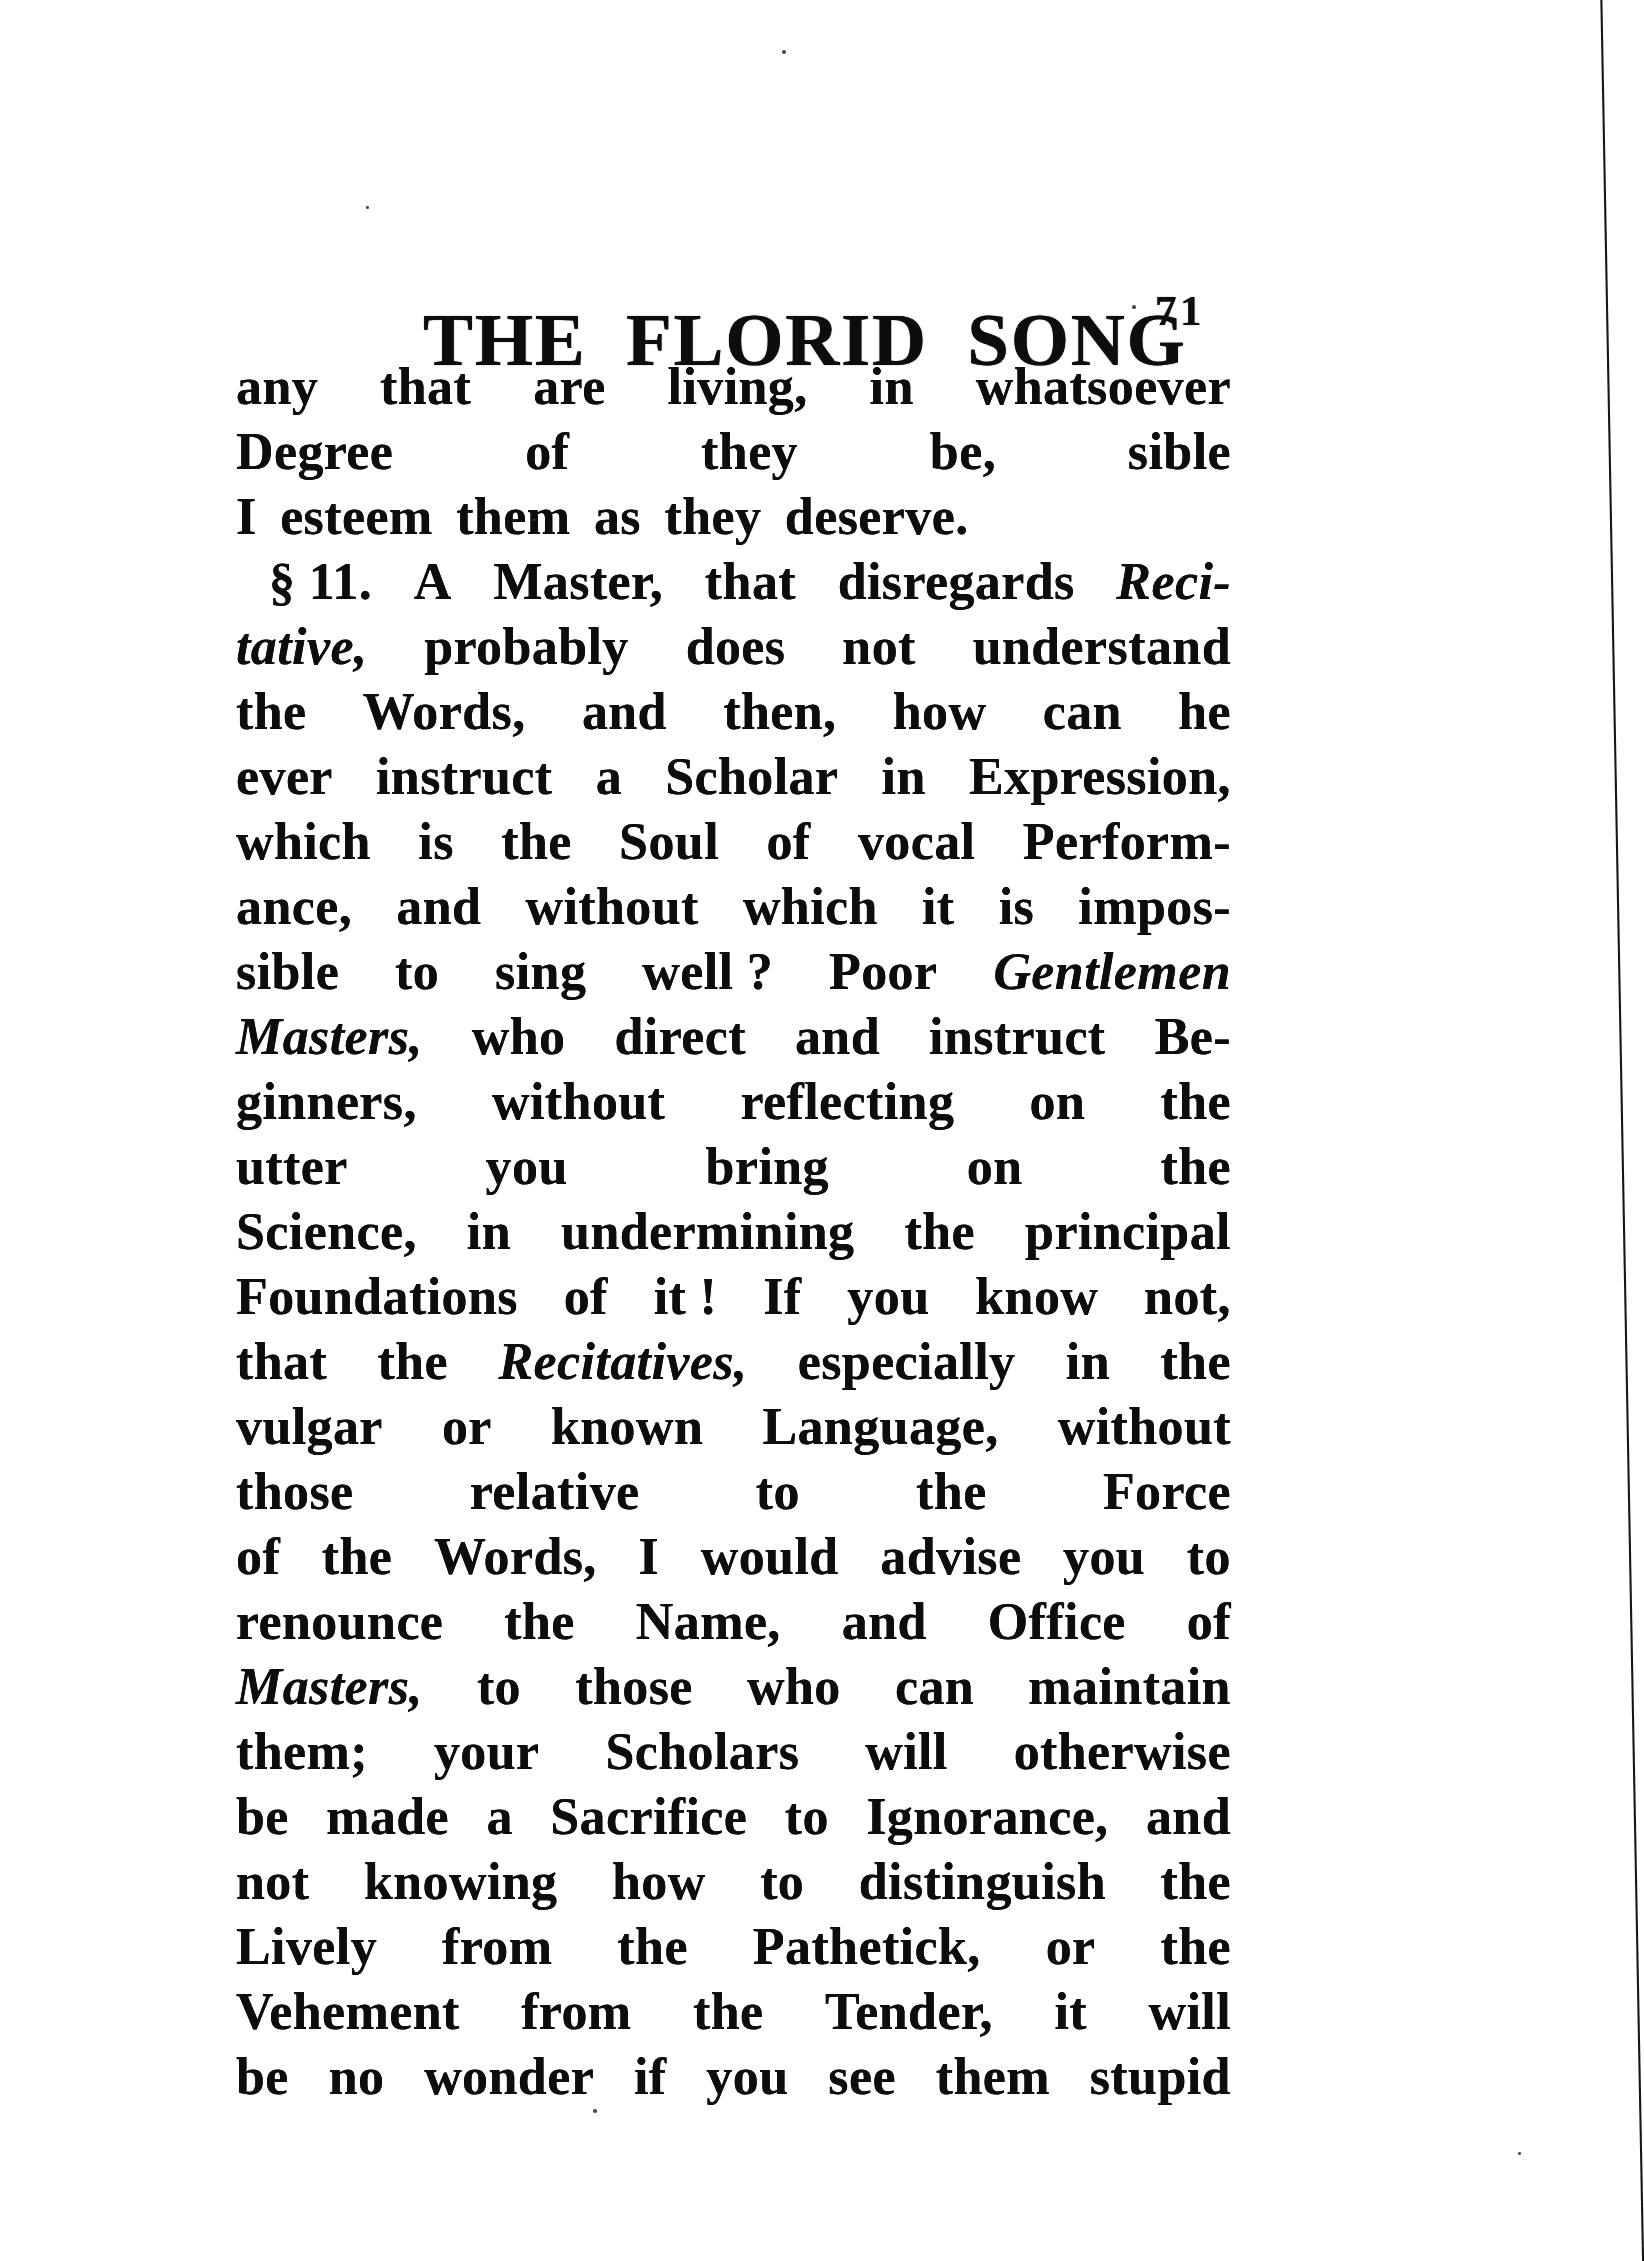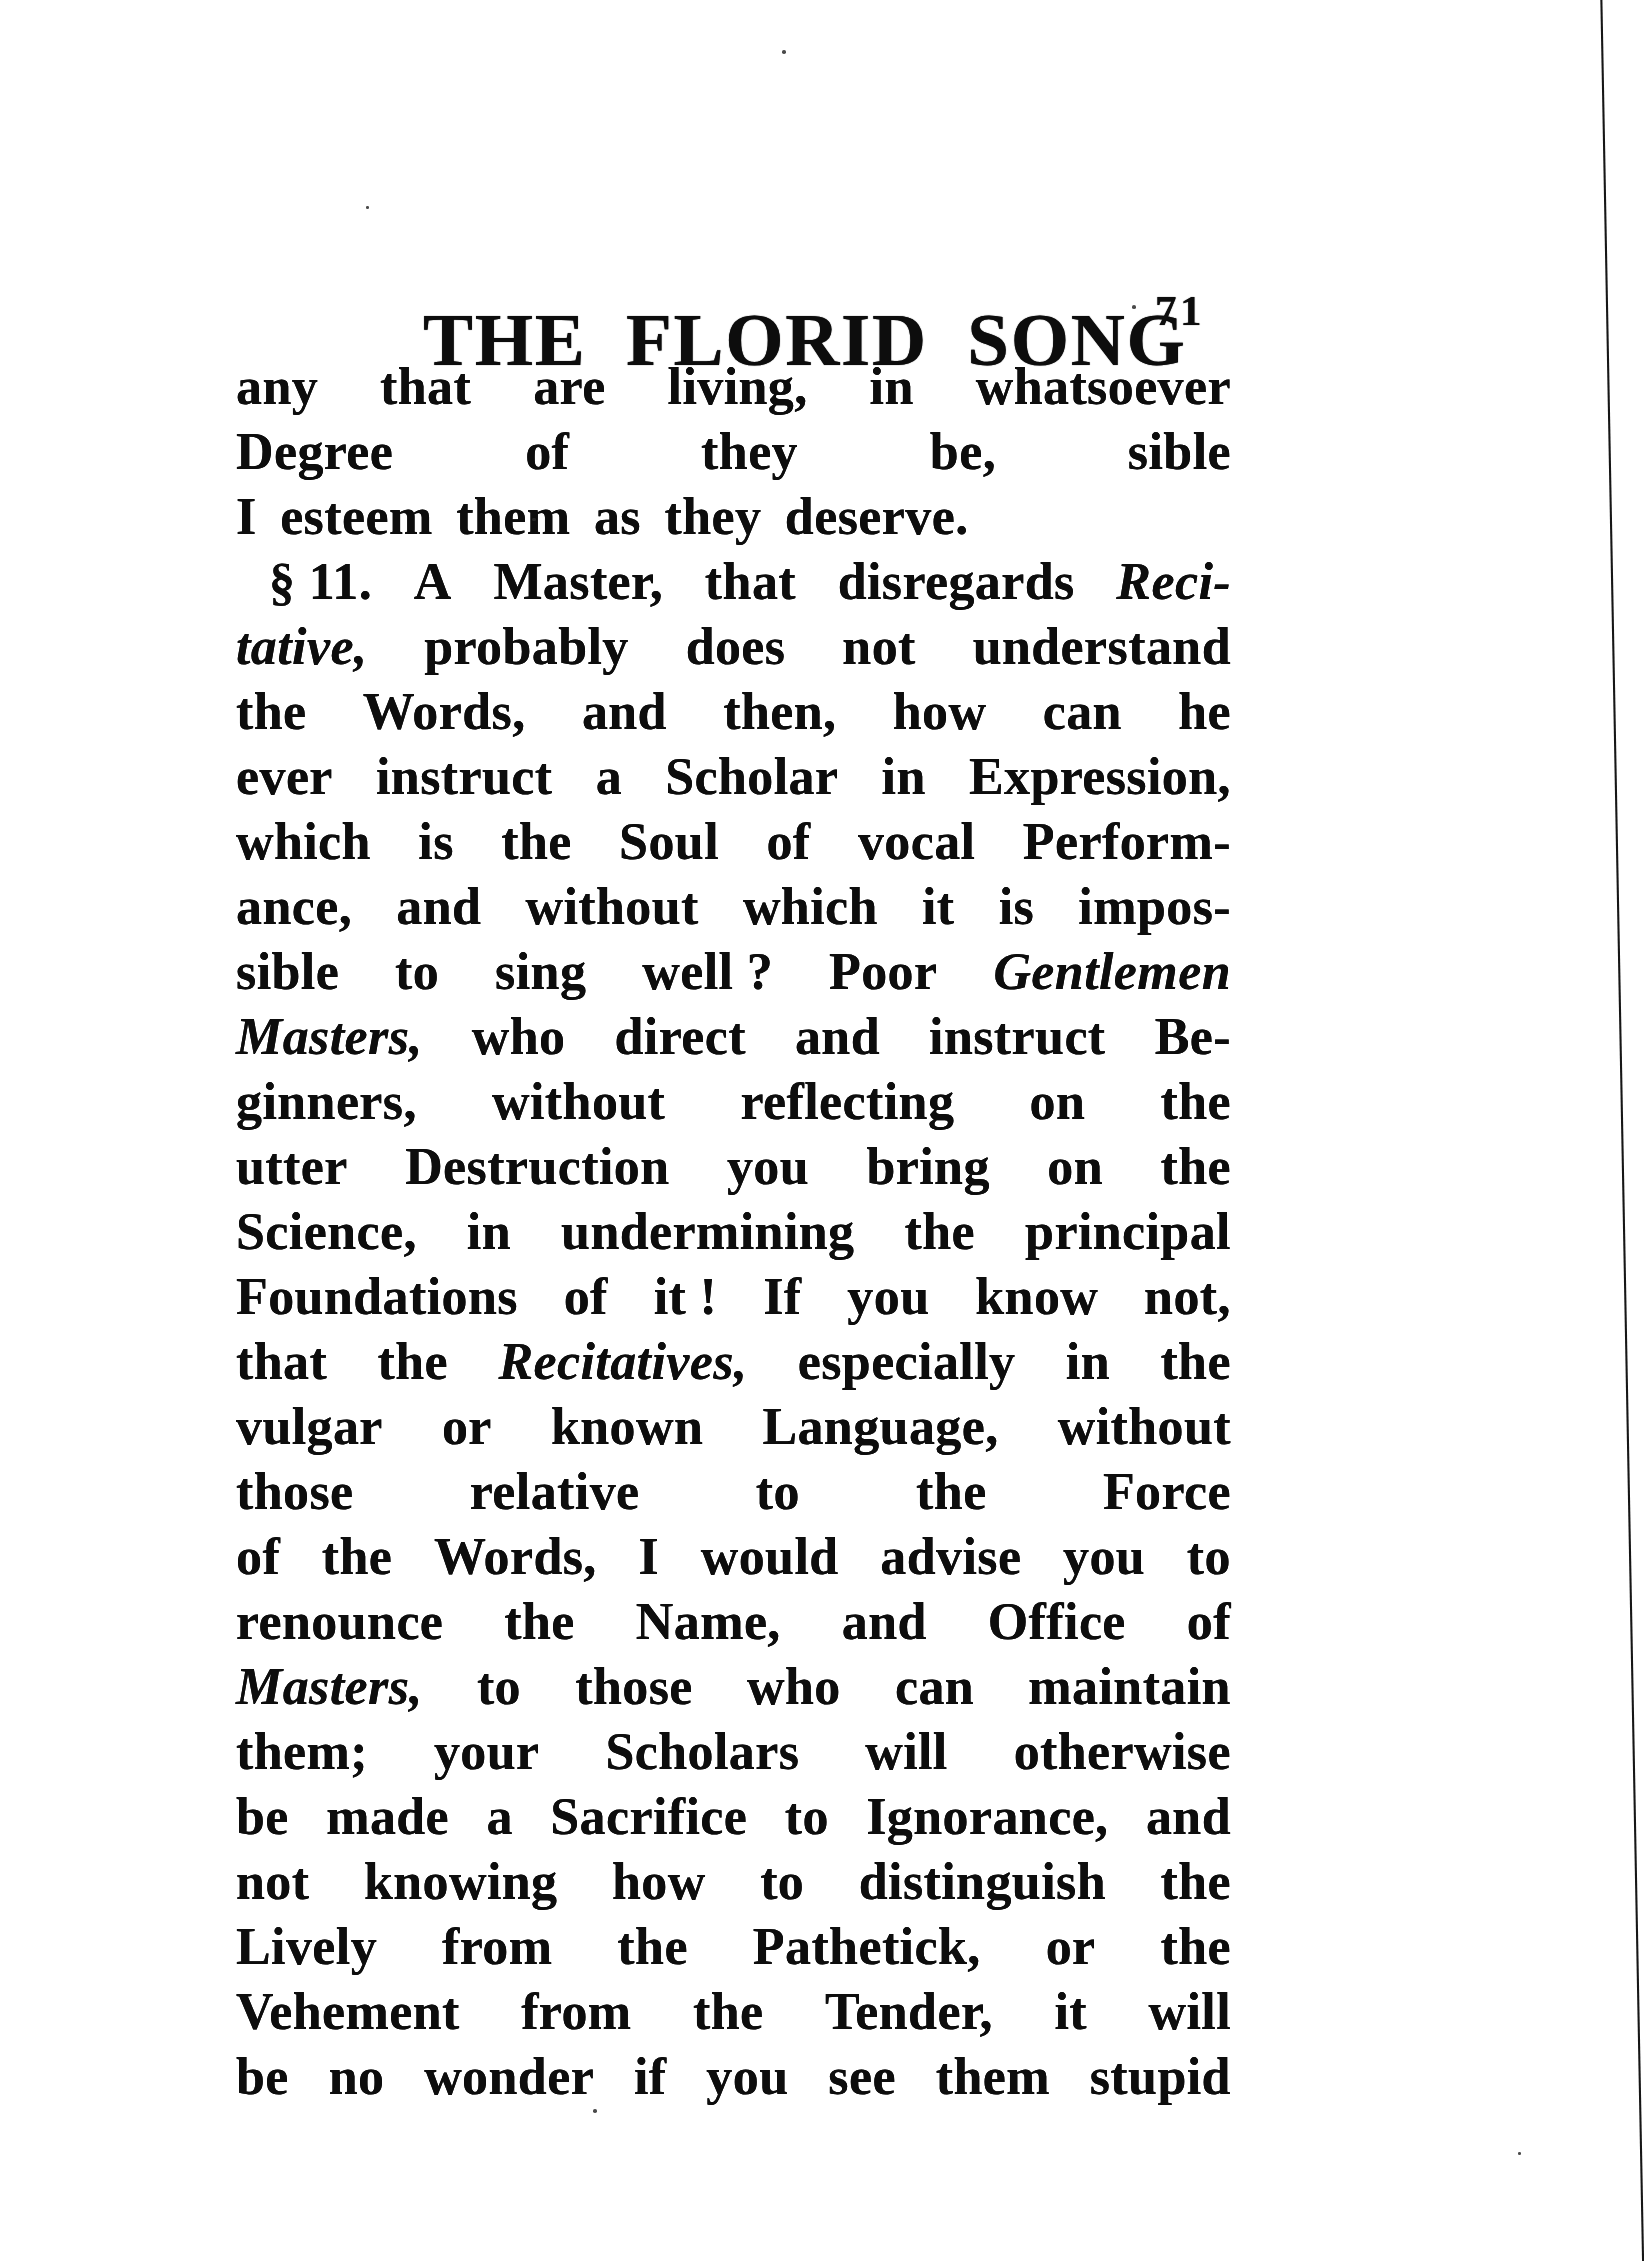--- a/index.html
+++ b/index.html
@@ -109,21 +109,21 @@
       <div class="line nojust"><span>I</span><span>esteem</span><span>them</span><span>as</span><span>they</span><span>deserve.</span></div>
       <div class="line" style="padding-left: 33px;"><span>§ 11.</span><span>A</span><span>Master,</span><span>that</span><span>disregards</span><span class="it">Reci-</span></div>
       <div class="line"><span class="it">tative,</span><span>probably</span><span>does</span><span>not</span><span>understand</span></div>
       <div class="line"><span>the</span><span>Words,</span><span>and</span><span>then,</span><span>how</span><span>can</span><span>he</span></div>
       <div class="line"><span>ever</span><span>instruct</span><span>a</span><span>Scholar</span><span>in</span><span>Expression,</span></div>
       <div class="line"><span>which</span><span>is</span><span>the</span><span>Soul</span><span>of</span><span>vocal</span><span>Perform-</span></div>
       <div class="line"><span>ance,</span><span>and</span><span>without</span><span>which</span><span>it</span><span>is</span><span>impos-</span></div>
       <div class="line"><span>sible</span><span>to</span><span>sing</span><span>well ?</span><span>Poor</span><span class="it">Gentlemen</span></div>
       <div class="line"><span class="it">Masters,</span><span>who</span><span>direct</span><span>and</span><span>instruct</span><span>Be-</span></div>
       <div class="line"><span>ginners,</span><span>without</span><span>reflecting</span><span>on</span><span>the</span></div>
-      <div class="line"><span>utter</span><span>Destruction</span><span>you</span><span>bring</span><span>on</span><span>the</span></div>
+      <div class="line"><span>utter</span><span>you</span><span>bring</span><span>on</span><span>the</span></div>
       <div class="line"><span>Science,</span><span>in</span><span>undermining</span><span>the</span><span>principal</span></div>
       <div class="line"><span>Foundations</span><span>of</span><span>it !</span><span>If</span><span>you</span><span>know</span><span>not,</span></div>
       <div class="line"><span>that</span><span>the</span><span class="it">Recitatives,</span><span>especially</span><span>in</span><span>the</span></div>
       <div class="line"><span>vulgar</span><span>or</span><span>known</span><span>Language,</span><span>without</span></div>
       <div class="line"><span>those</span><span>relative</span><span>to</span><span>the</span><span>Force</span></div>
       <div class="line"><span>of</span><span>the</span><span>Words,</span><span>I</span><span>would</span><span>advise</span><span>you</span><span>to</span></div>
       <div class="line"><span>renounce</span><span>the</span><span>Name,</span><span>and</span><span>Office</span><span>of</span></div>
       <div class="line"><span class="it">Masters,</span><span>to</span><span>those</span><span>who</span><span>can</span><span>maintain</span></div>
       <div class="line"><span>them;</span><span>your</span><span>Scholars</span><span>will</span><span>otherwise</span></div>
       <div class="line"><span>be</span><span>made</span><span>a</span><span>Sacrifice</span><span>to</span><span>Ignorance,</span><span>and</span></div>

